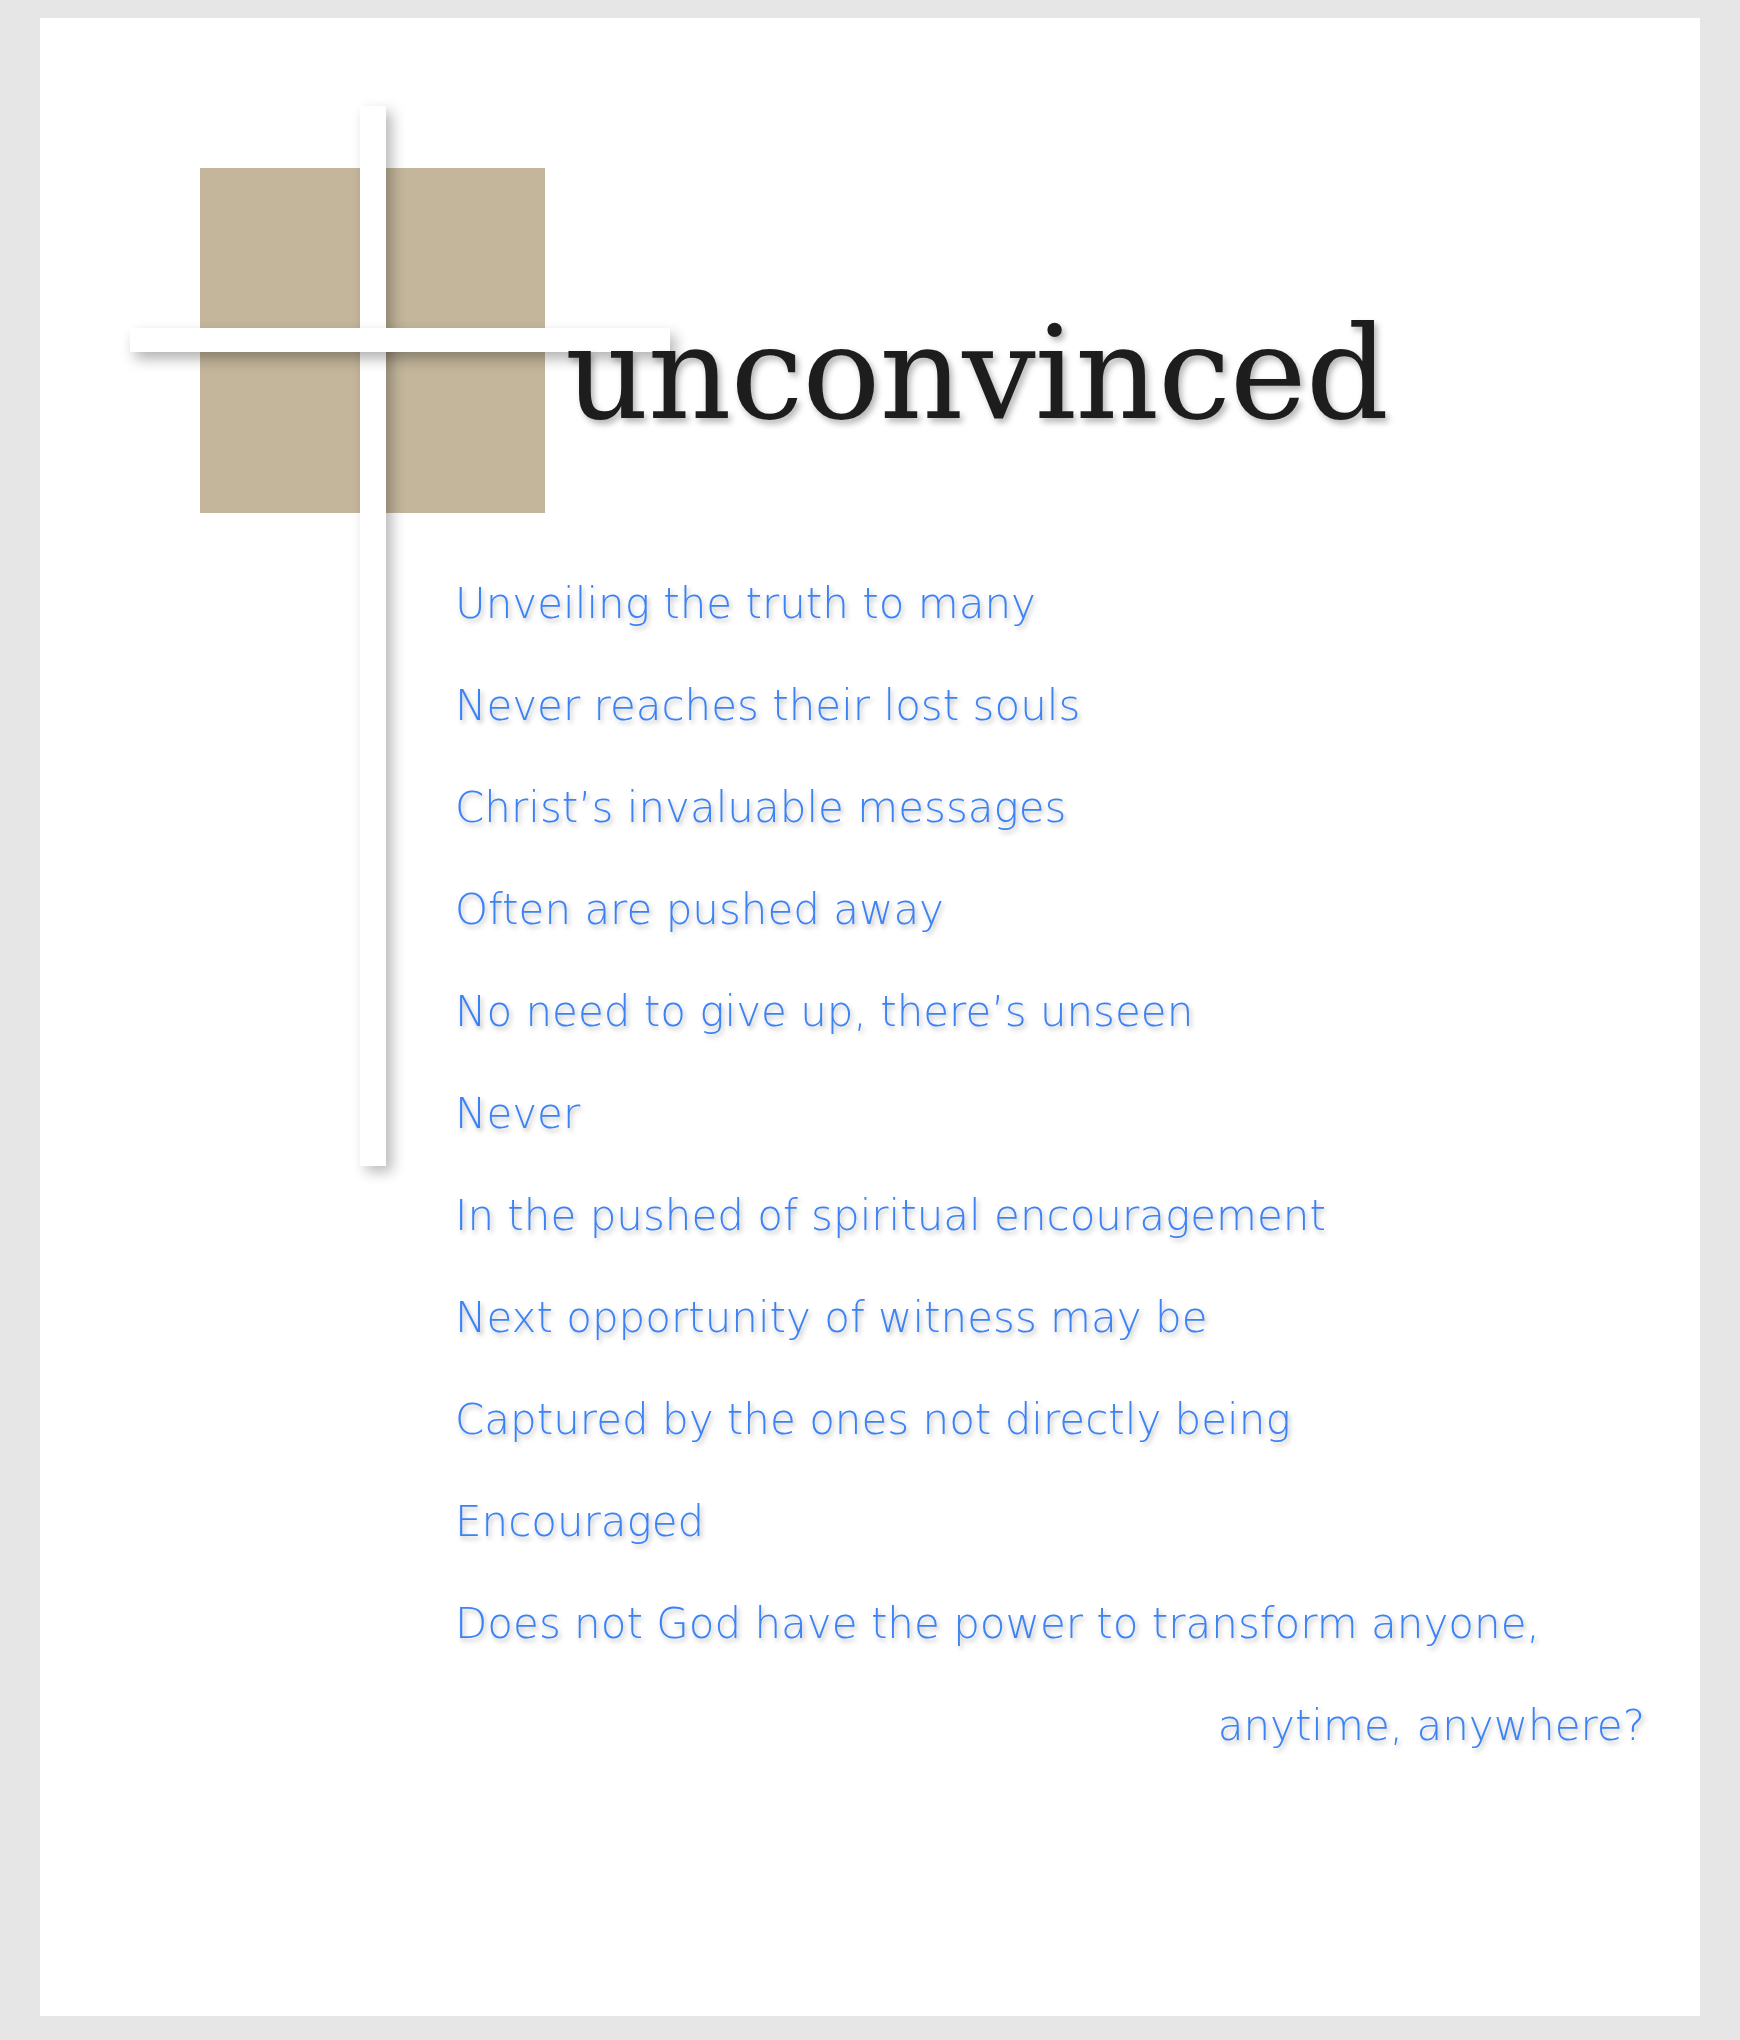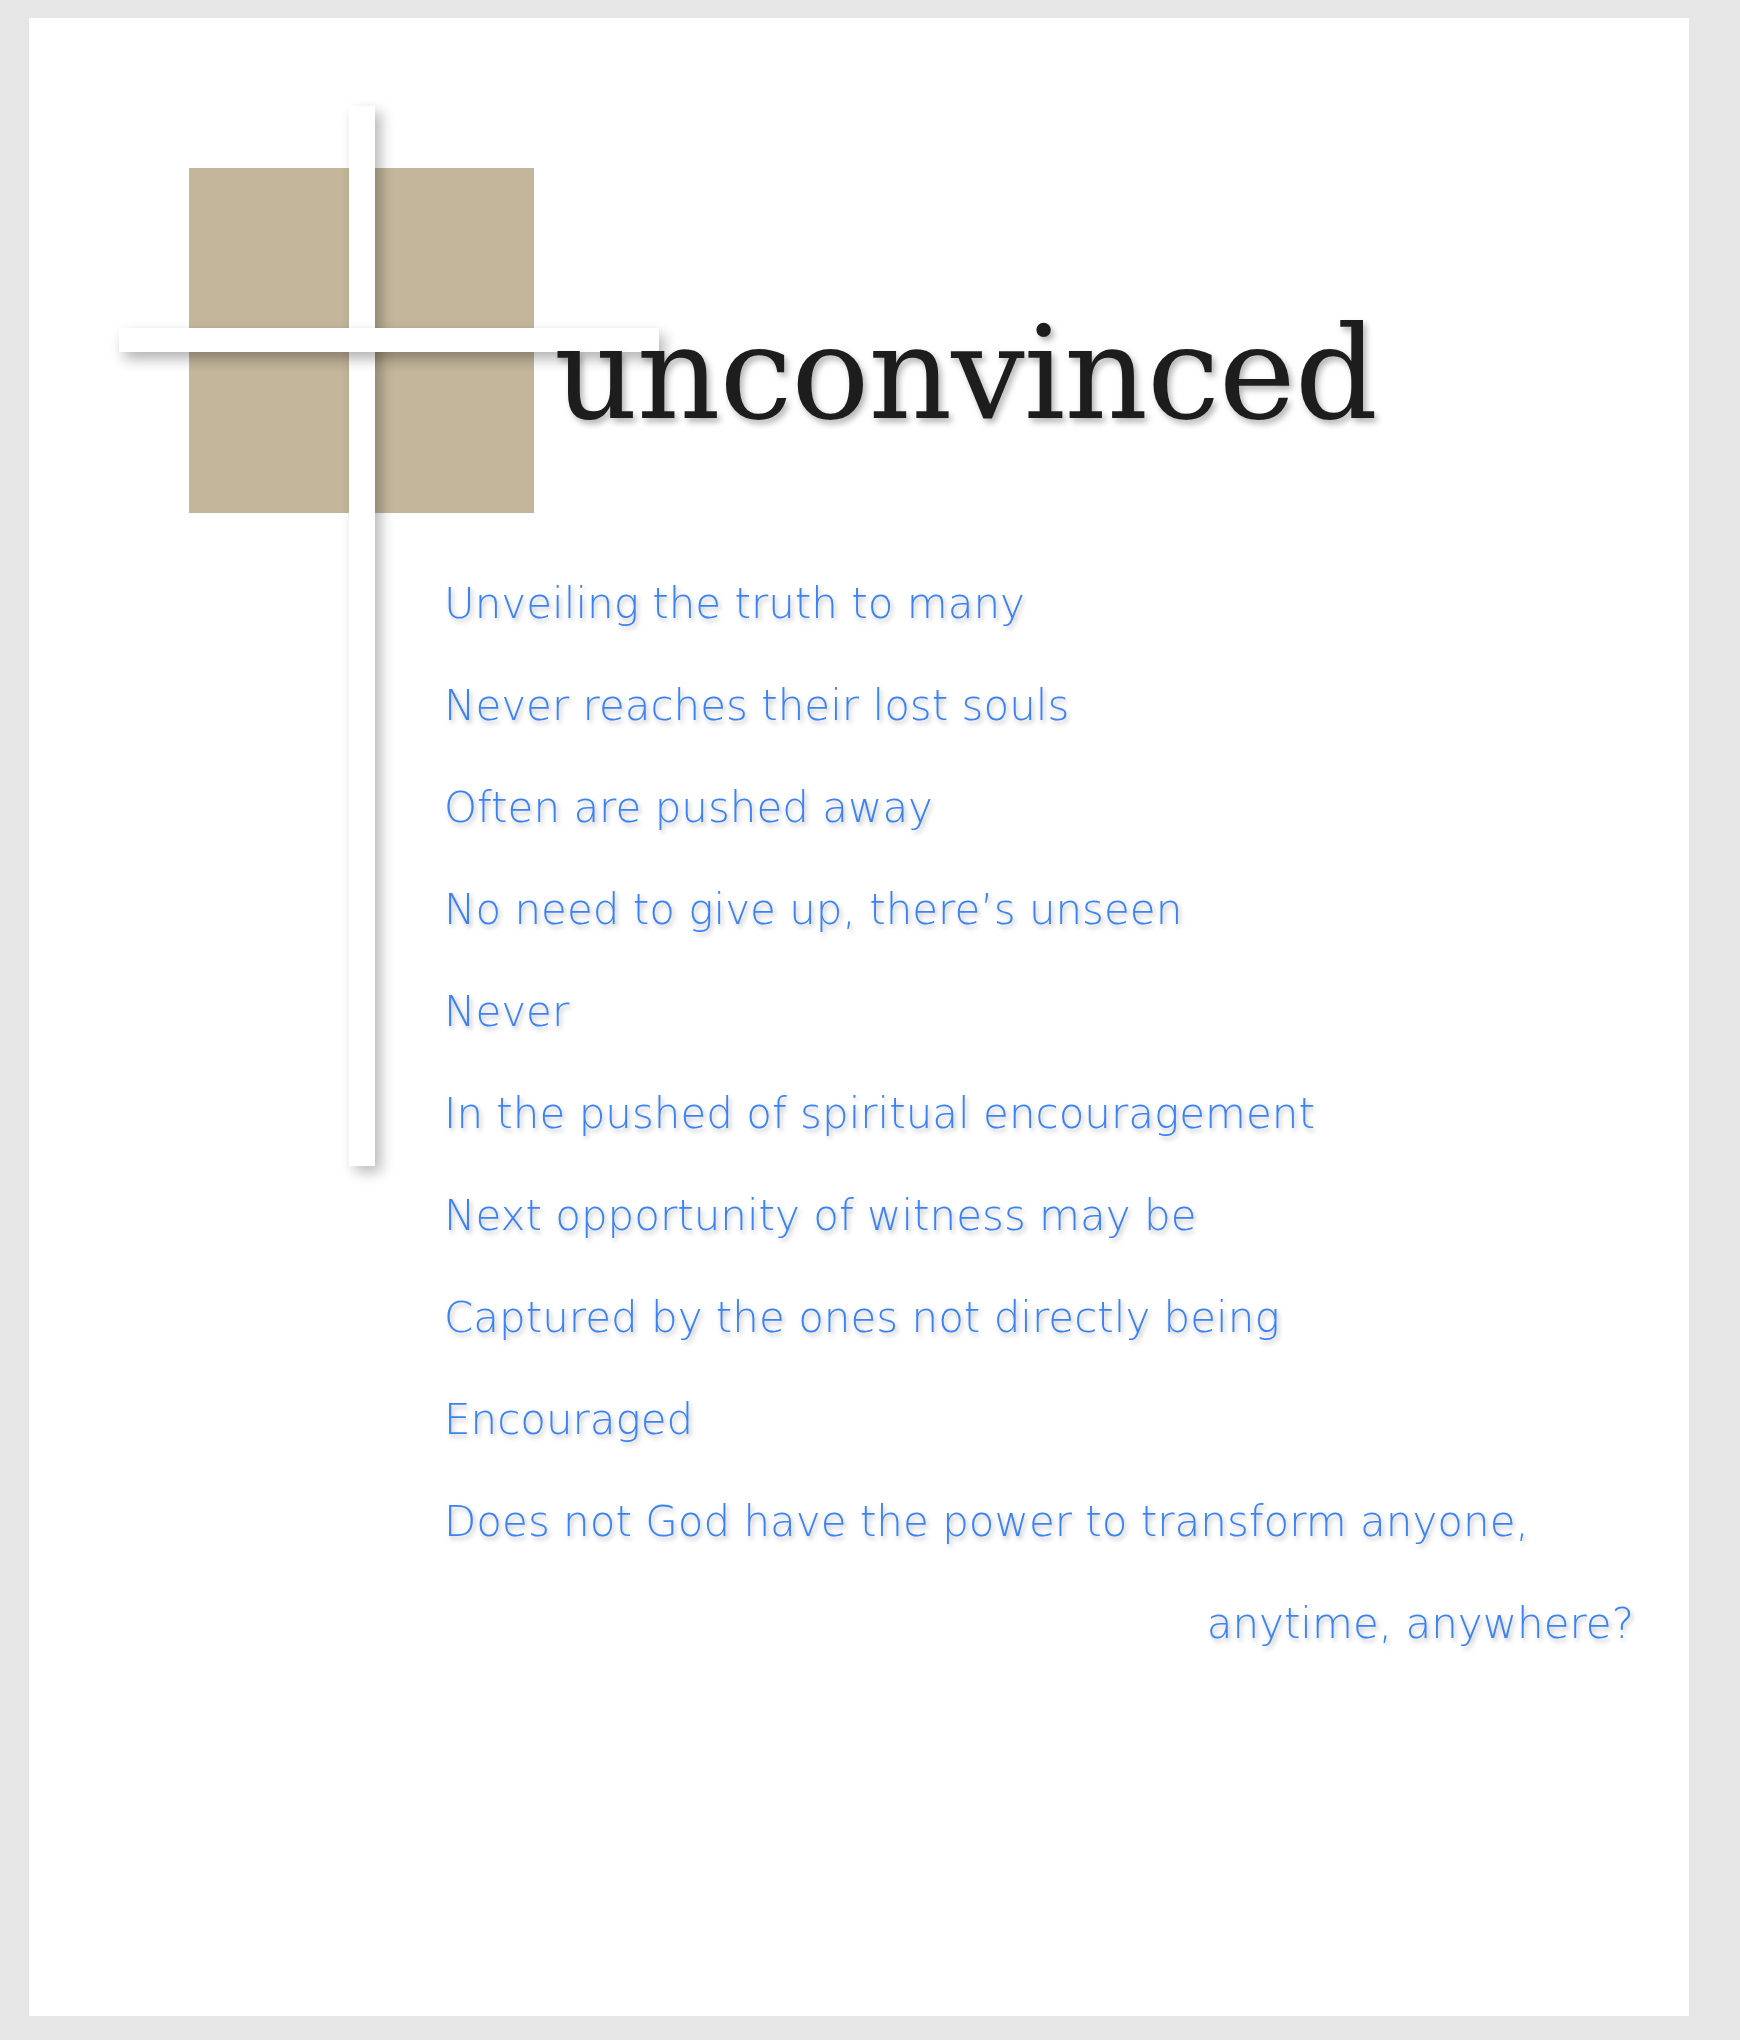--- a/index.html
+++ b/index.html
@@ -9,21 +9,21 @@
   }
   body {
     width: 1740px;
     height: 2040px;
     font-family: "DejaVu Sans", sans-serif;
     -webkit-font-smoothing: antialiased;
   }
 
   .poster {
     position: absolute;
-    left: 29px;
+    left: 40px;
     top: 18px;
     width: 1660px;
     height: 1998px;
     background: #ffffff;
     overflow: hidden;
   }
 
   
   .emblem {
     position: absolute;
@@ -108,20 +108,21 @@
     <div class="square"></div>
     <div class="cross-v"></div>
     <div class="cross-h"></div>
   </div>
 
   <div class="title">unconvinced</div>
 
   <div class="poem">
     <div class="line">Unveiling the truth to many</div>
     <div class="line">Never reaches their lost souls</div>
+    <div class="line">Christ’s invaluable messages</div>
     <div class="line">Often are pushed away</div>
     <div class="line">No need to give up, there’s unseen</div>
     <div class="line">Never</div>
     <div class="line">In the pushed of spiritual encouragement</div>
     <div class="line">Next opportunity of witness may be</div>
     <div class="line">Captured by the ones not directly being</div>
     <div class="line">Encouraged</div>
     <div class="line">Does not God have the power to transform anyone,</div>
     <div class="line center last">anytime, anywhere?</div>
   </div>

